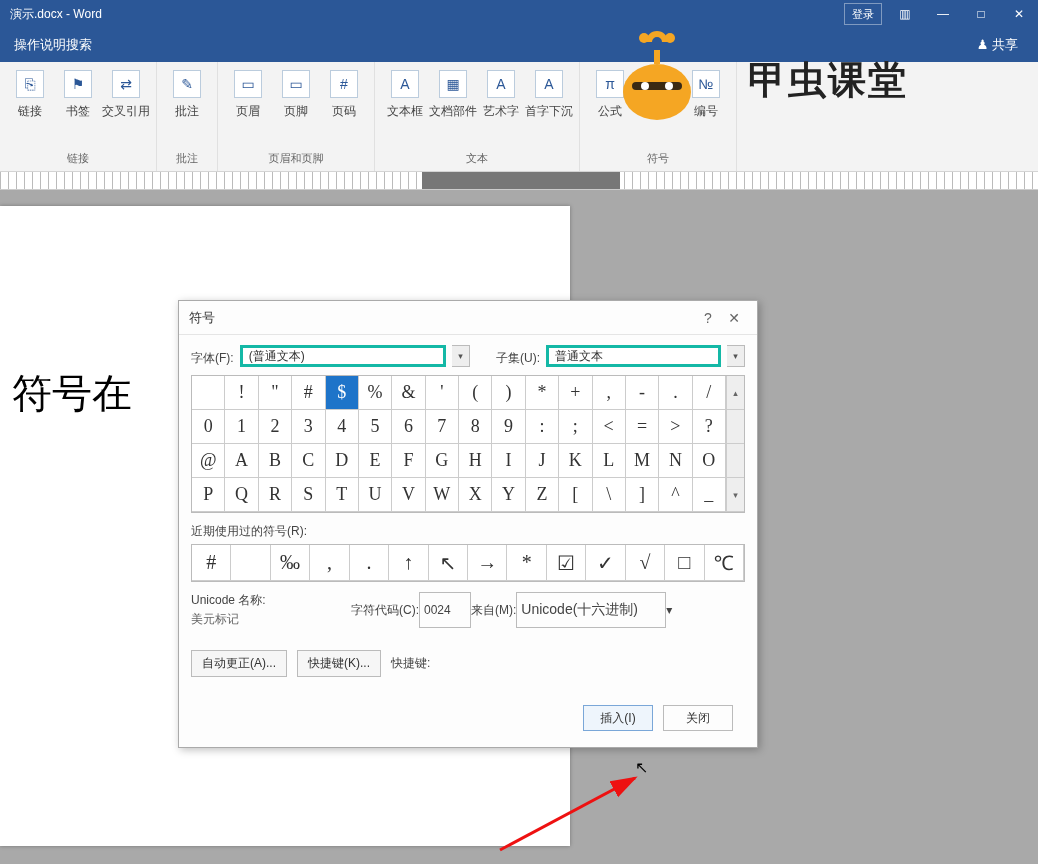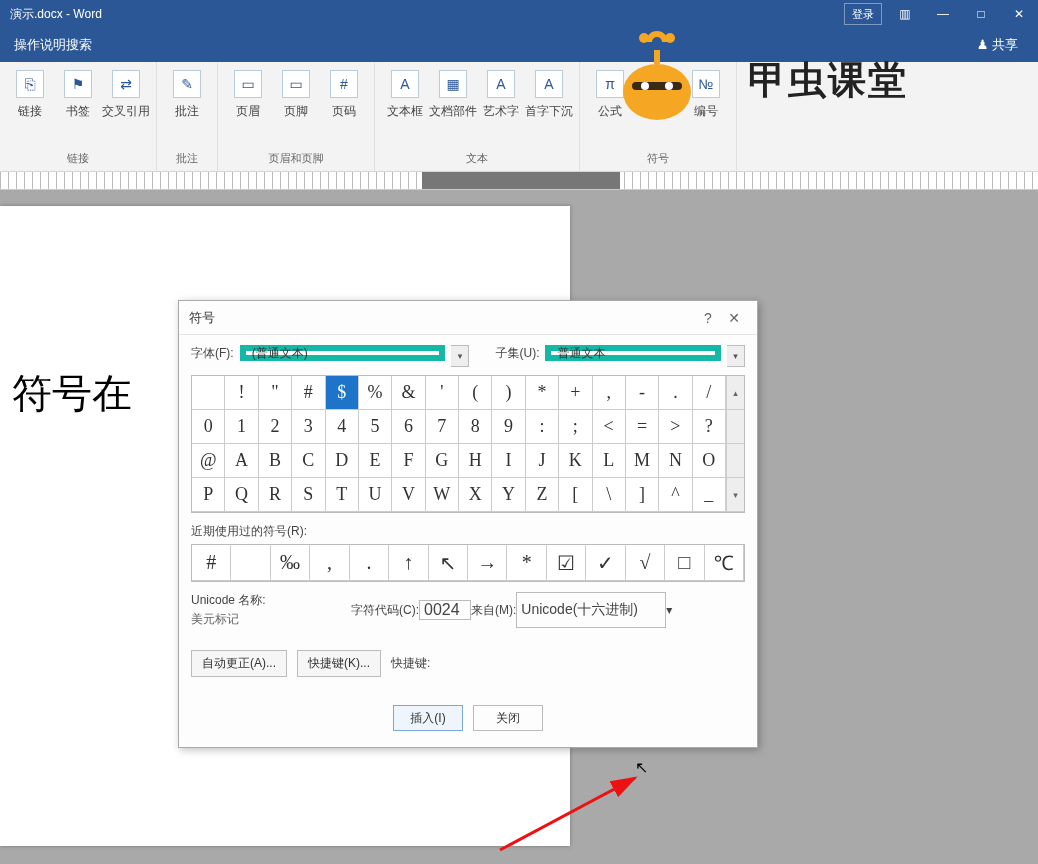--- a/index.html
+++ b/index.html
@@ -35,40 +35,40 @@
 
   
   .dialog { position:absolute; left:178px; top:300px; width:580px; background:#fdfdfd; border:1px solid #aaa; box-shadow:2px 2px 8px rgba(0,0,0,.25); }
   .dlg-title { height:34px; display:flex; align-items:center; padding:0 10px; font-size:13px; color:#333; border-bottom:1px solid #e5e5e5;}
   .dlg-title .sp{flex:1;}
   .dlg-title .ctl{width:26px; text-align:center; color:#666; font-size:14px;}
   .tabs { display:flex; border-bottom:1px solid #ccc; padding-left:8px; }
   .tab { padding:7px 14px 6px; font-size:12px; color:#444; border:1px solid transparent; position:relative; top:1px;}
   .tab.active{ background:#fdfdfd; border-color:#ccc #ccc #fdfdfd; }
   .body { padding:10px 12px 12px; }
-  .row { display:flex; align-items:flex-start; font-size:12px; color:#444; margin-bottom:8px; gap:6px;}
+  .row { display:flex; align-items:flex-end; font-size:12px; color:#444; margin-bottom:8px; gap:6px;}
   .row .lbl{}
-  .row .field{flex:1; height:16px; border:6px solid #14b8a6; background:#fff; padding:0 6px; display:flex; align-items:center; font-size:12px; color:#333;}
+  .row .field{flex:1; height:22px; border:3px solid #14b8a6; background:#fff; padding:0 6px; display:flex; align-items:center; font-size:12px; color:#333;}
   .row .dd{width:18px;height:22px;border:1px solid #bbb;border-left:none;background:#eee;display:flex;align-items:center;justify-content:center;font-size:9px;color:#555;}
   .grid { border:1px solid #bbb; display:grid; grid-template-columns: repeat(16,1fr) 18px; }
   .cell { border-right:1px solid #ccc; border-bottom:1px solid #ccc; height:34px; display:flex; align-items:center; justify-content:center; font-size:18px; font-family:"Times New Roman",serif; color:#333; background:#fff;}
   .cell.sel{ background:#1e74c9; color:#fff; }
   .scroll{ grid-row:1 / span 4; grid-column:17; background:#eee; border-left:1px solid #ccc; display:flex; flex-direction:column; }
   .scroll div{flex:1; border-bottom:1px solid #ccc; display:flex; align-items:center; justify-content:center; font-size:9px; color:#666;}
   .sect-label{font-size:12px;color:#444; margin:10px 0 4px;}
   .recent { border:1px solid #bbb; display:grid; grid-template-columns:repeat(14,1fr); }
   .recent .cell{height:36px; font-size:20px;}
   .meta{display:flex; align-items:center; gap:0; font-size:12px; color:#444; margin-top:10px;}
   .meta .name{display:flex;flex-direction:column; gap:2px; flex:0 0 160px;}
-  .meta .code{width:52px;height:20px;border:1px solid #bbb; padding:0 4px; display:flex; align-items:center; font-size:16px;}
+  .meta .code{width:52px;height:36px;border:1px solid #bbb; padding:0 4px; display:flex; align-items:center; font-size:12px;}
   .meta .from{width:150px;height:36px;border:1px solid #bbb; padding:0 4px; display:flex; align-items:center; font-size:14px;}
   .btnrow{display:flex; gap:10px; margin-top:22px; align-items:center;}
   .wbtn{padding:4px 10px; border:1px solid #bbb; background:#f6f6f6; font-size:12px; color:#333;}
   .shortcut-lbl{font-size:12px;color:#444;}
-  .footer{display:flex; justify-content:center; gap:10px; padding:16px 0;}
+  .footer{display:flex; justify-content:flex-end; gap:10px; padding:16px 24px;}
   .fbtn{width:70px; height:26px; border:1px solid #bbb; background:#fdfdfd; font-size:12px; color:#333; display:flex; align-items:center; justify-content:center;}
   .fbtn.primary{border-color:#7aa7d8; background:#eef5fc;}
 
   
   .watermark{position:absolute; left:612px; top:30px; display:flex; align-items:center; gap:8px; z-index:50;}
   .watermark .bug{width:90px;height:100px;}
   .watermark .txt{font-size:38px; font-weight:600; letter-spacing:2px; color:#222;margin-left:38px;}
 
   .arrow{position:absolute; left:490px; top:770px; z-index:60;}
   .cursor{position:absolute; left:635px; top:758px; z-index:70; font-size:16px; color:#000;}

